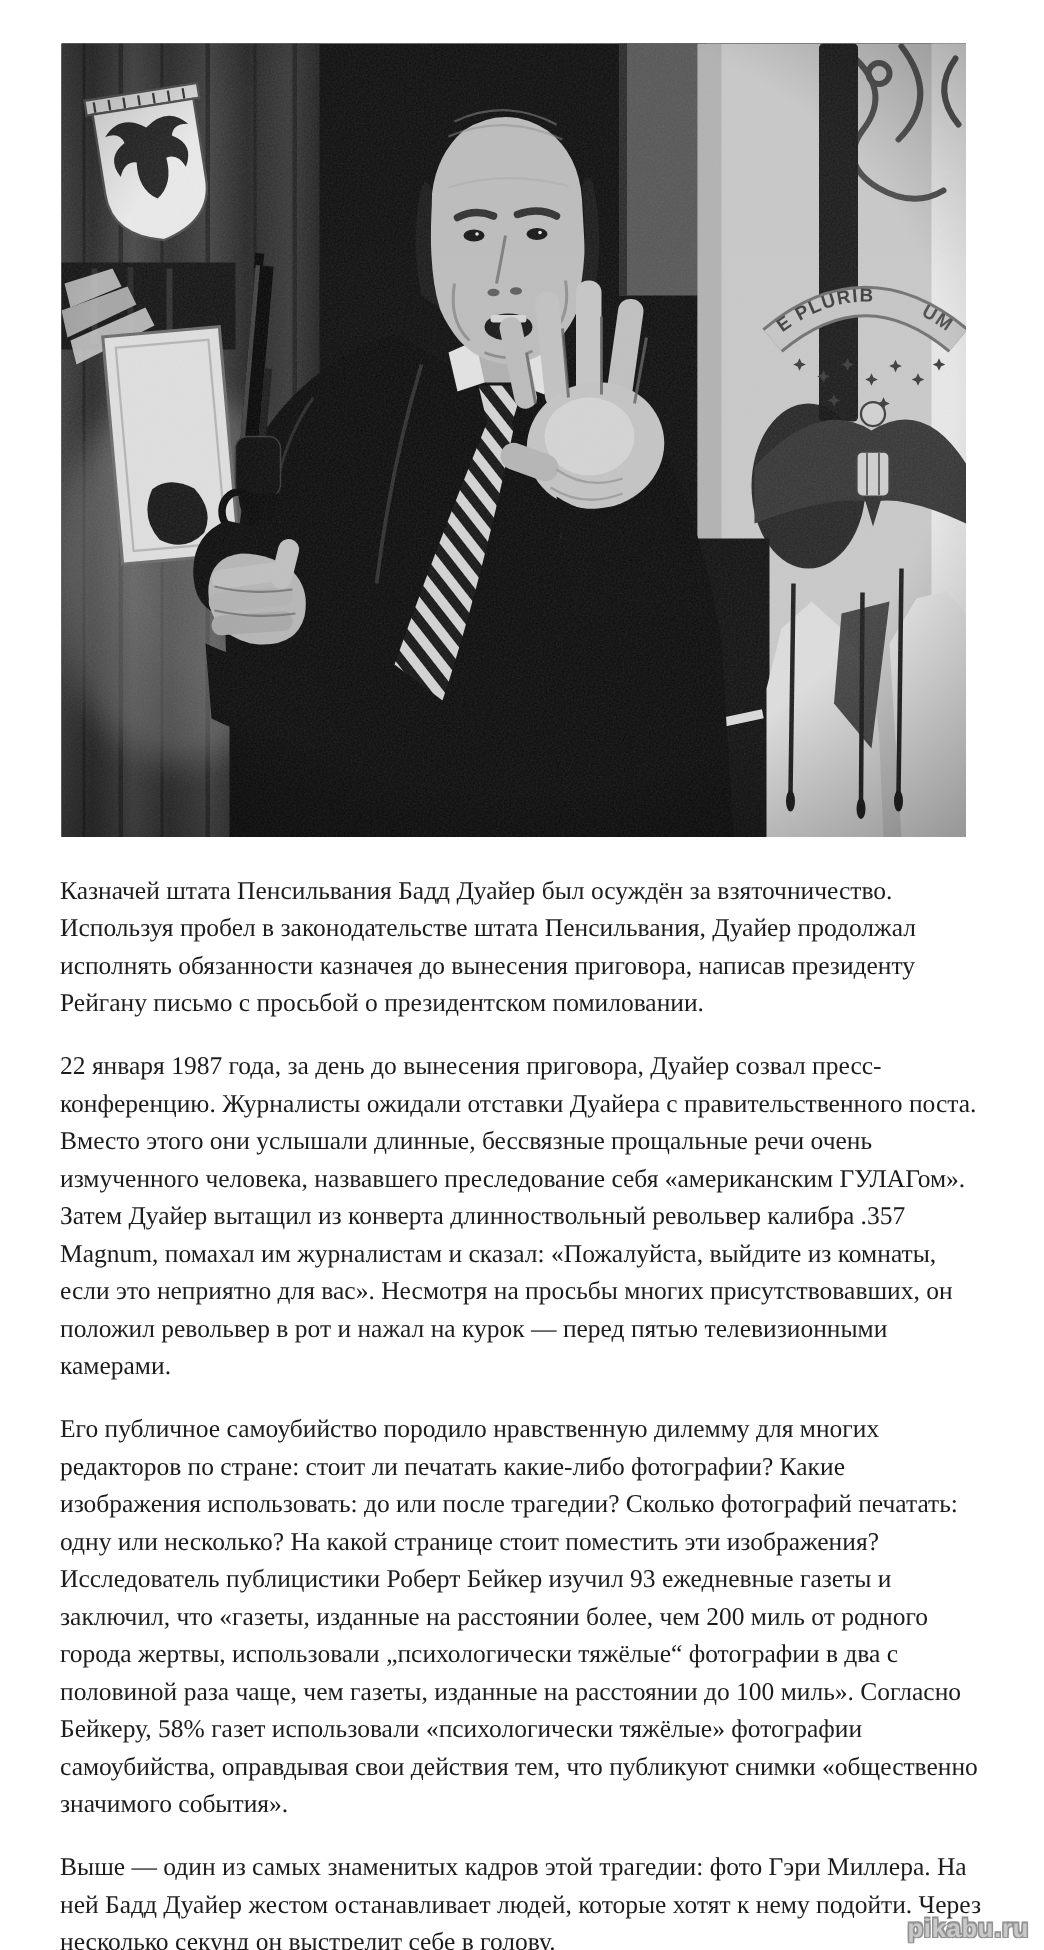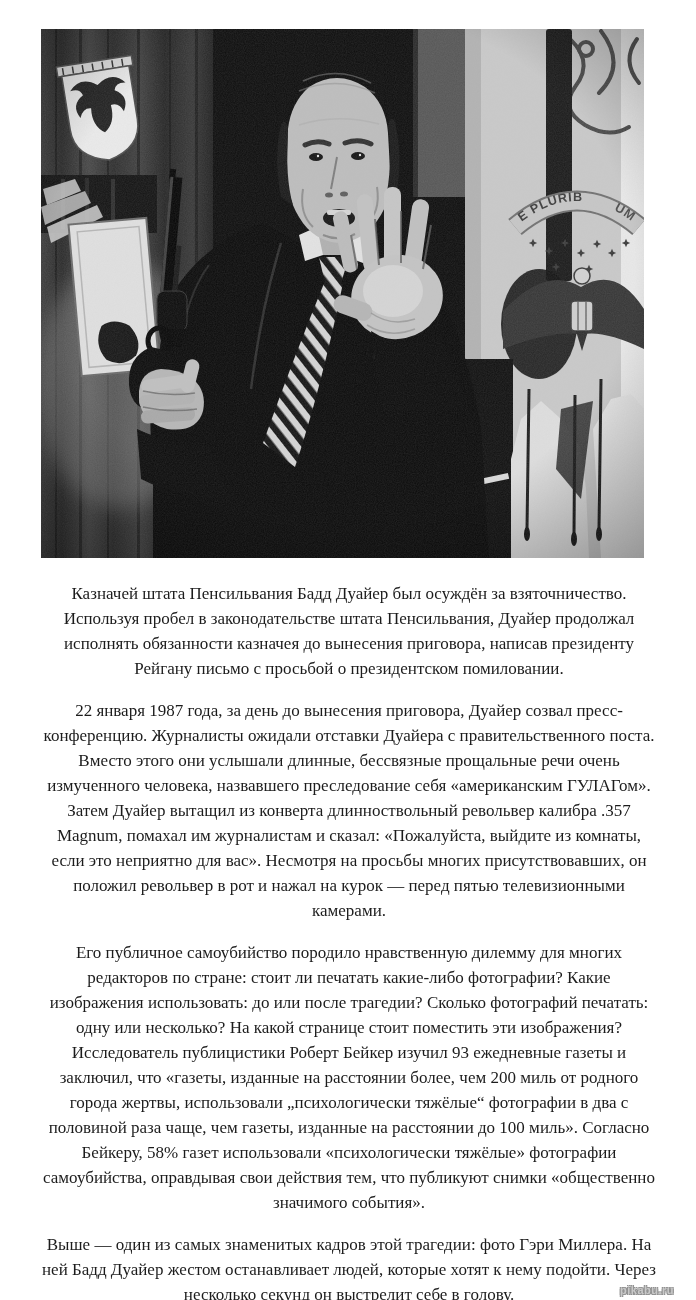--- a/index.html
+++ b/index.html
@@ -14,25 +14,25 @@
     position:absolute;left:41px;top:29px;width:603px;height:529px;margin:0;
     background:#0e0e0e;
   }
   .photo-wrap svg{display:block;width:603px;height:529px;}
   .article{
     position:absolute;left:40px;top:581px;width:618px;
     color:#1c1c1c;
     font-size:17px;line-height:25px;
     text-align:left;
   }
-  .article p{margin:0 0 17px 0;text-align:center;}
+  .article p{margin:0 0 17px 0;}
   .watermark{
-    position:absolute;right:22px;bottom:4px;
+    position:absolute;right:10px;bottom:4px;
     font-family:"Liberation Sans","DejaVu Sans",sans-serif;
-    font-size:11px;font-weight:bold;letter-spacing:0.5px;
+    font-size:17px;font-weight:bold;letter-spacing:0.5px;
     color:#c9c9c9;
     text-shadow:-1px -1px 0 #929292,1px -1px 0 #929292,-1px 1px 0 #929292,1px 1px 0 #929292;
   }
 </style>
 </head>
 <body>
 
 <main>
 
   <figure class="photo-wrap">

